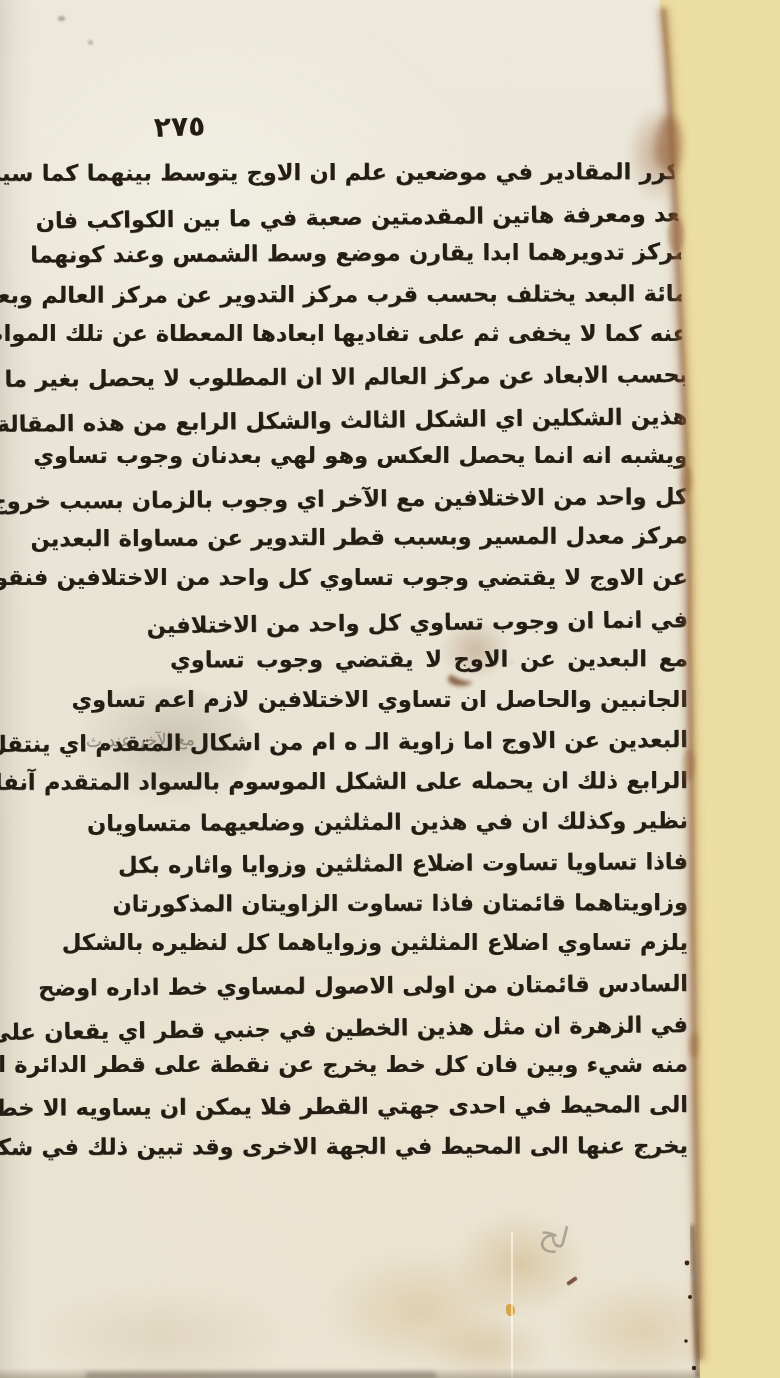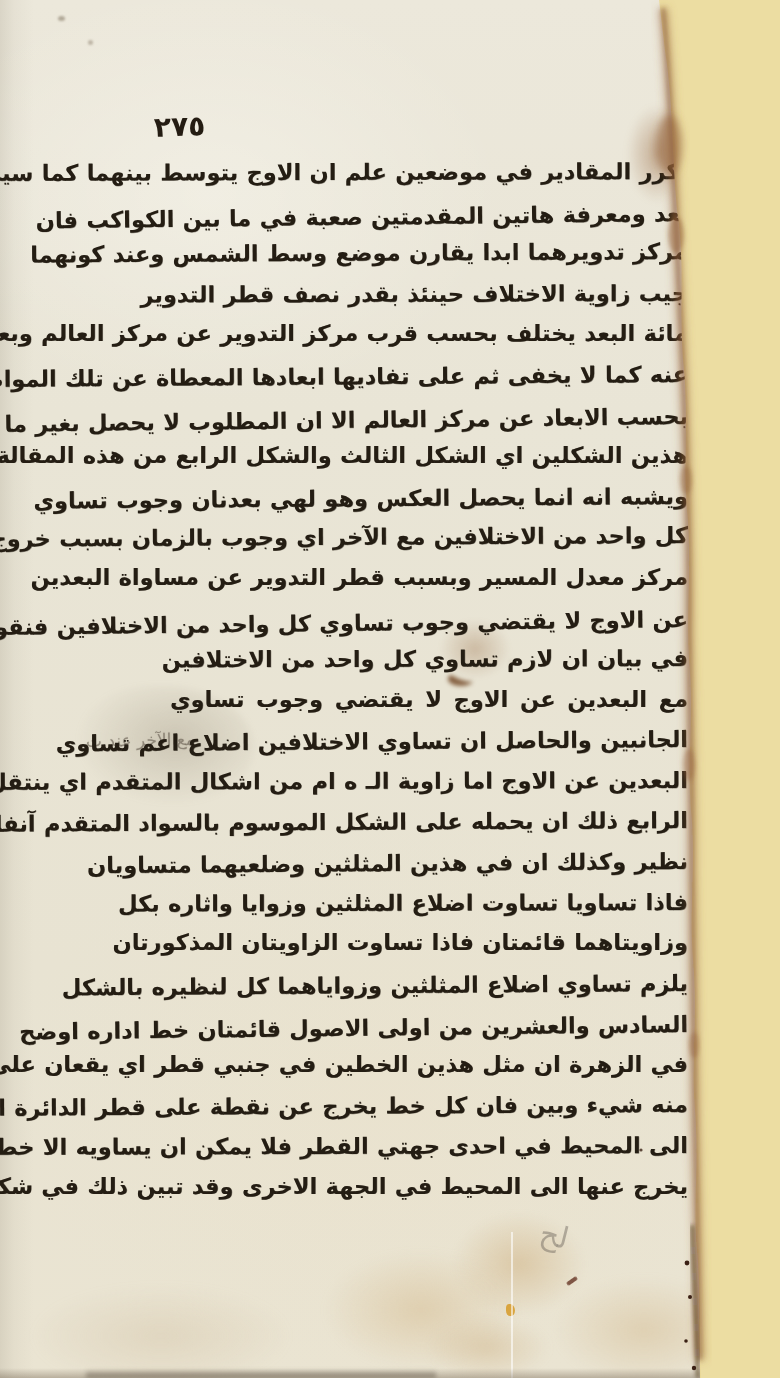--- a/index.html
+++ b/index.html
@@ -123,39 +123,38 @@
   <div class="page-number">٢٧٥</div>
 
   <div class="marginal-note">مع الآخر عند ث</div>
 
   <div class="scribble">لح</div>
 
   <div id="text-block">
       <div class="line">تكرر المقادير في موضعين علم ان الاوج يتوسط بينهما كما سيصح فيما</div>
       <div class="line">بعد ومعرفة هاتين المقدمتين صعبة في ما بين الكواكب فان</div>
       <div class="line">مركز تدويرهما ابدا يقارن موضع وسط الشمس وعند كونهما</div>
-      <div class="line">جيب زاوية الاختلاف حينئذ بقدر نصف قطر التدوير</div>
       <div class="line">مائة البعد يختلف بحسب قرب مركز التدوير عن مركز العالم وبعد</div>
       <div class="line">عنه كما لا يخفى ثم على تفاديها ابعادها المعطاة عن تلك المواضع المختلفة</div>
       <div class="line">بحسب الابعاد عن مركز العالم الا ان المطلوب لا يحصل بغير ما بين في</div>
       <div class="line">هذين الشكلين اي الشكل الثالث والشكل الرابع من هذه المقالة</div>
       <div class="line">ويشبه انه انما يحصل العكس وهو لهي بعدنان وجوب تساوي</div>
       <div class="line">كل واحد من الاختلافين مع الآخر اي وجوب بالزمان بسبب خروج</div>
       <div class="line">مركز معدل المسير وبسبب قطر التدوير عن مساواة البعدين</div>
       <div class="line">عن الاوج لا يقتضي وجوب تساوي كل واحد من الاختلافين فنقول</div>
-      <div class="line">في بيان ان لازم تساوي كل واحد من الاختلافين</div>
+      <div class="line">في انما ان وجوب تساوي كل واحد من الاختلافين</div>
       <div class="line">مع البعدين عن الاوج لا يقتضي وجوب تساوي</div>
-      <div class="line">الجانبين والحاصل ان تساوي الاختلافين اضلاع اعم تساوي</div>
+      <div class="line">الجانبين والحاصل ان تساوي الاختلافين لازم اعم تساوي</div>
       <div class="line">البعدين عن الاوج اما زاوية الـ ه ام من اشكال المتقدم اي ينتقل</div>
       <div class="line">الرابع ذلك ان يحمله على الشكل الموسوم بالسواد المتقدم آنفا</div>
       <div class="line">نظير وكذلك ان في هذين المثلثين وضلعيهما متساويان</div>
       <div class="line">فاذا تساويا تساوت اضلاع المثلثين وزوايا واثاره بكل</div>
       <div class="line">وزاويتاهما قائمتان فاذا تساوت الزاويتان المذكورتان</div>
       <div class="line">يلزم تساوي اضلاع المثلثين وزواياهما كل لنظيره بالشكل</div>
-      <div class="line">السادس والعشرين من اولى الاصول قائمتان خط اداره اوضح</div>
+      <div class="line">السادس قائمتان من اولى الاصول لمساوي خط اداره اوضح</div>
       <div class="line">في الزهرة ان مثل هذين الخطين في جنبي قطر اي يقعان على</div>
       <div class="line">منه شيء وبين فان كل خط يخرج عن نقطة على قطر الدائرة المركز</div>
       <div class="line">الى المحيط في احدى جهتي القطر فلا يمكن ان يساويه الا خط واحد</div>
       <div class="line">يخرج عنها الى المحيط في الجهة الاخرى وقد تبين ذلك في شكل</div>
     </div>
 
   <svg id="edge-svg" width="780" height="1378" viewBox="0 0 780 1378">
     <defs>
       <filter id="soft" x="-30%" y="-30%" width="160%" height="160%">
           <feGaussianBlur stdDeviation="2.2"></feGaussianBlur>

